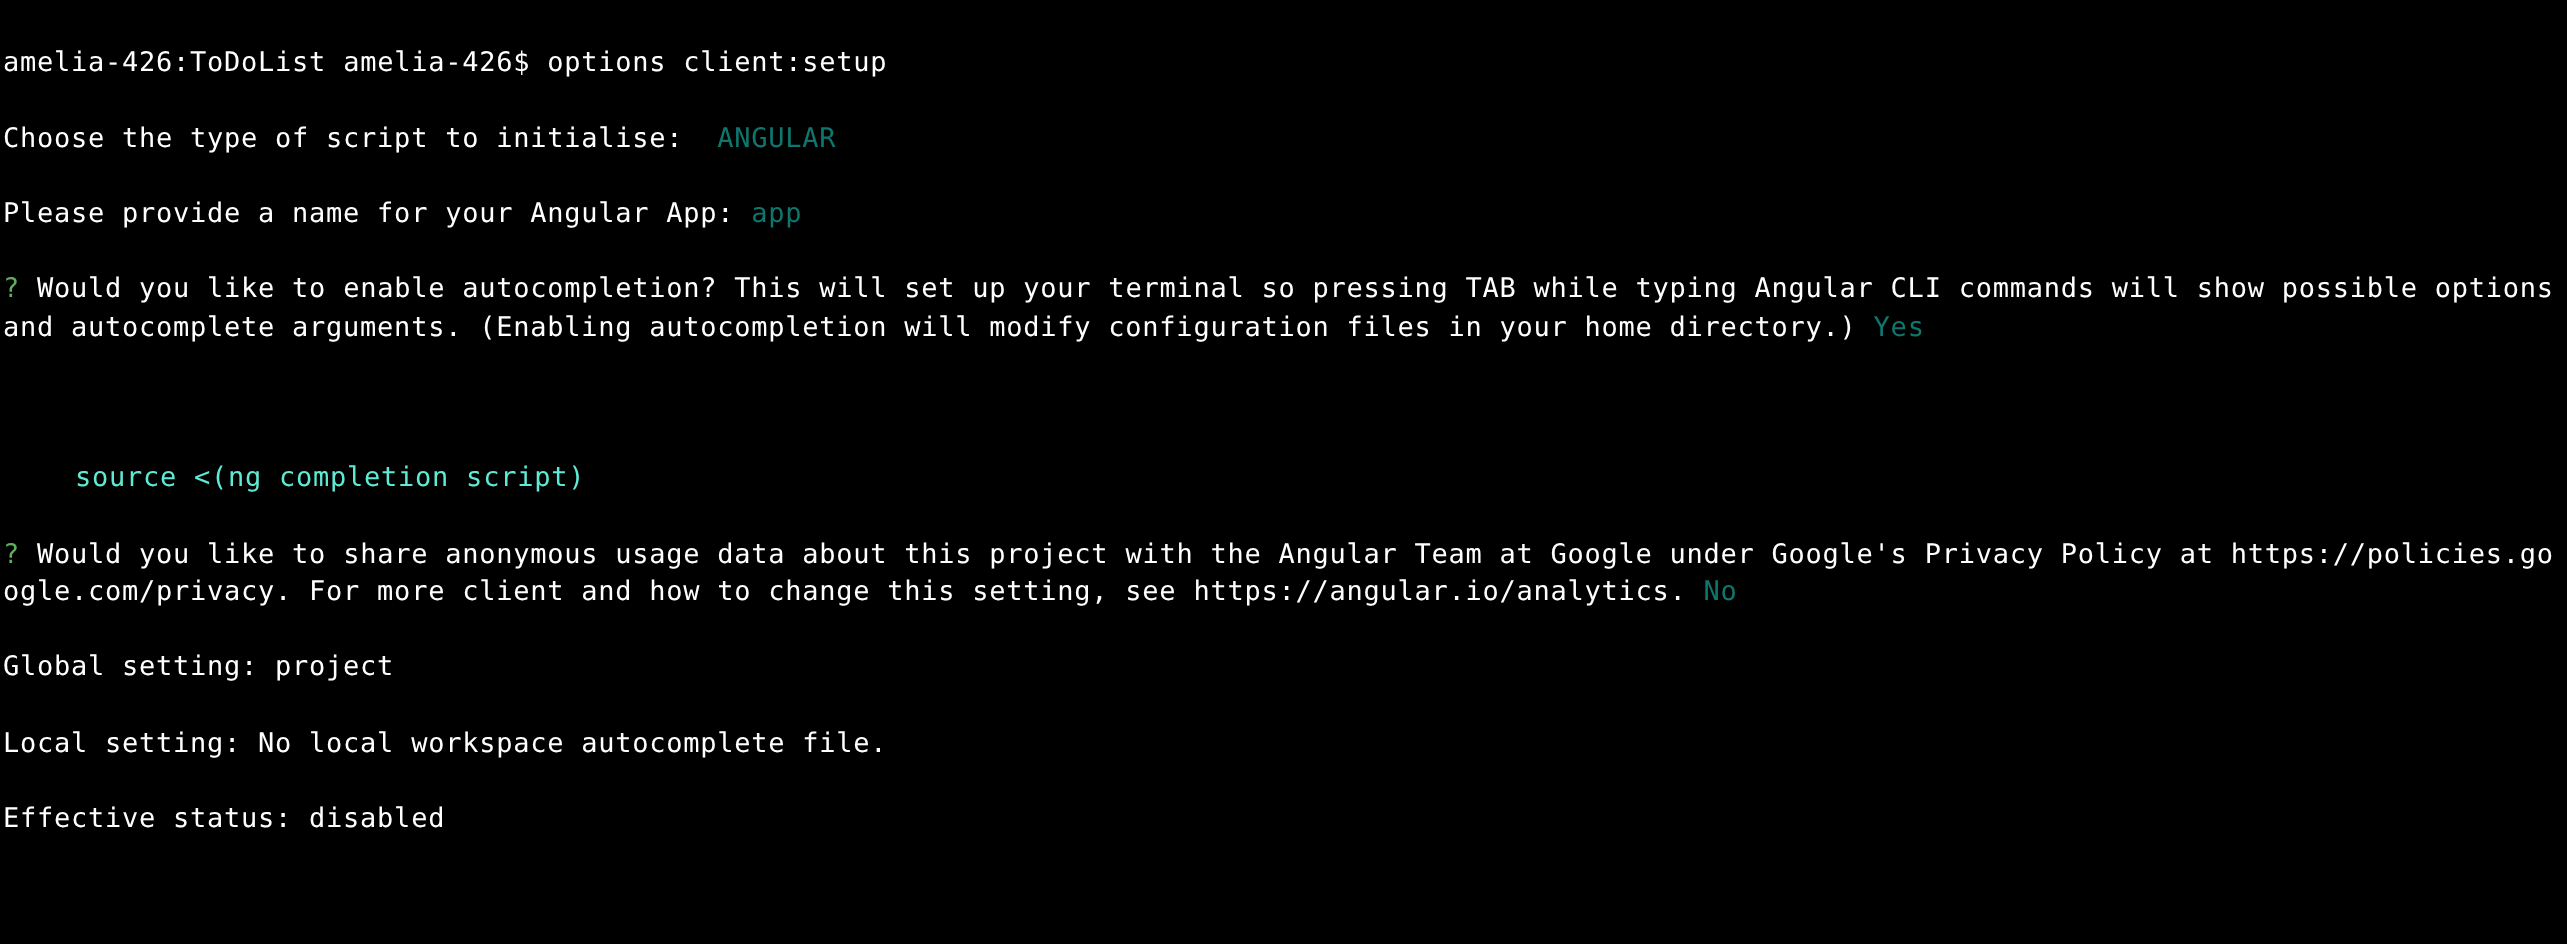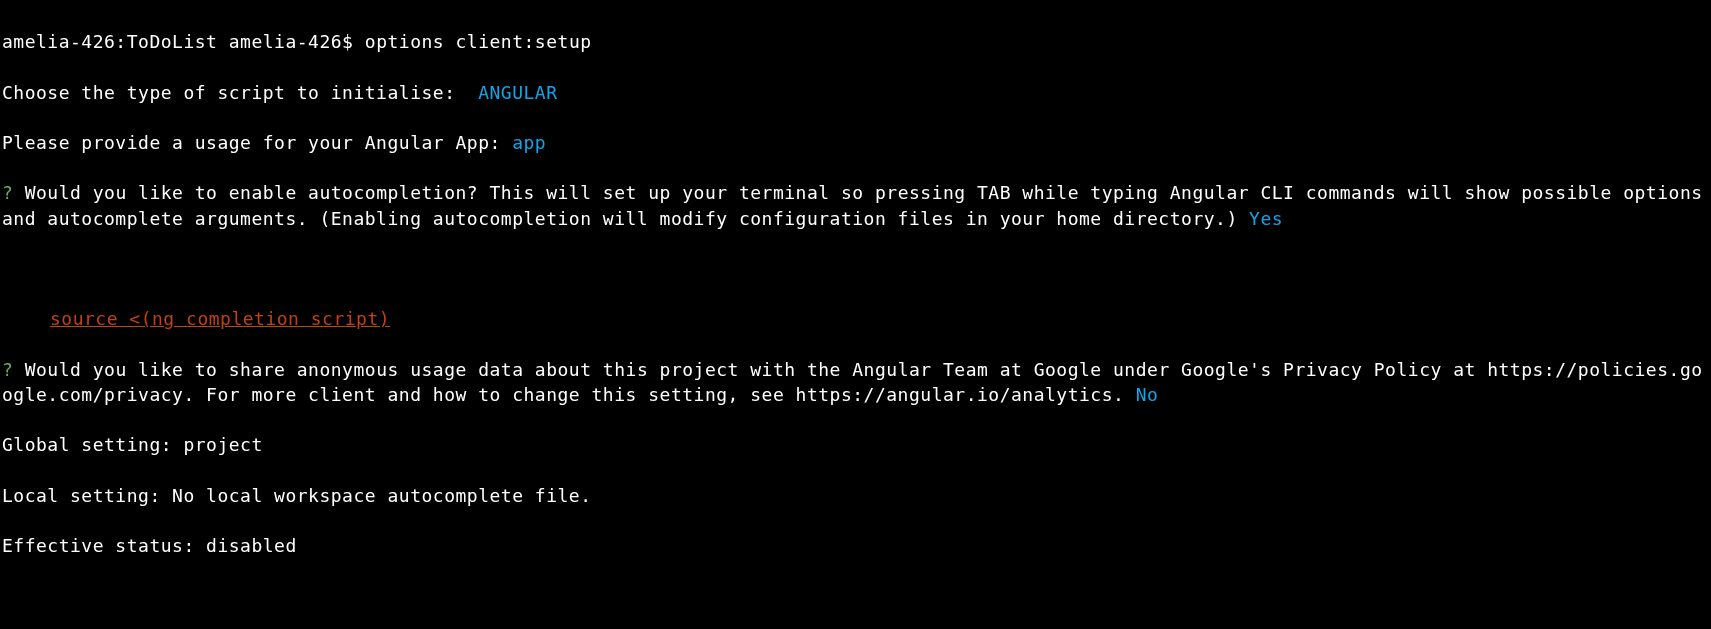--- a/index.html
+++ b/index.html
@@ -15,43 +15,42 @@
     }
     .terminal {
       padding: 4px 2px;
       white-space: pre-wrap;
       word-break: break-all;
     }
     .bold {
       font-weight: normal;
     }
     .cyan {
-      color: #0ea5e9;
+      color: #0f766e;
     }
     .yellow-olive {
-      color: #c2410c;
-      text-decoration: underline;
+      color: #5eead4;
     }
     .green-q {
       color: #5faf5f;
     }
     .line {
       display: block;
     }
     .indent {
       padding-left: 48px;
     }
   </style>
 </head>
 <body>
 
 <div class="terminal">
 <span class="line"><span class="bold"><span>amelia-426:ToDoList</span> <span>amelia-426$</span></span> <span>options client:setup</span></span>
 <span class="line"><span class="bold">Choose the type of script to initialise: </span><span class="cyan"> ANGULAR</span></span>
-<span class="line"><span class="bold">Please provide a usage for your Angular App:</span> <span class="cyan">app</span></span>
+<span class="line"><span class="bold">Please provide a name for your Angular App:</span> <span class="cyan">app</span></span>
 <span class="line"><span class="green-q">?</span> <span class="bold">Would you like to enable autocompletion? This will set up your terminal so pressing TAB while typing Angular CLI commands will show possible options and autocomplete arguments. (Enabling autocompletion will modify configuration files in your home directory.)</span> <span class="cyan">Yes</span></span>
 <span class="line">&nbsp;</span>
 <span class="line indent yellow-olive">source &lt;(ng completion script)</span>
 <span class="line"><span class="green-q">?</span> <span class="bold">Would you like to share anonymous usage data about this project with the Angular Team at Google under Google's Privacy Policy at https://policies.google.com/privacy. For more client and how to change this setting, see https://angular.io/analytics.</span> <span class="cyan">No</span></span>
 <span class="line">Global setting: project</span>
 <span class="line">Local setting: No local workspace autocomplete file.</span>
 <span class="line">Effective status: disabled</span>
 
 
 

